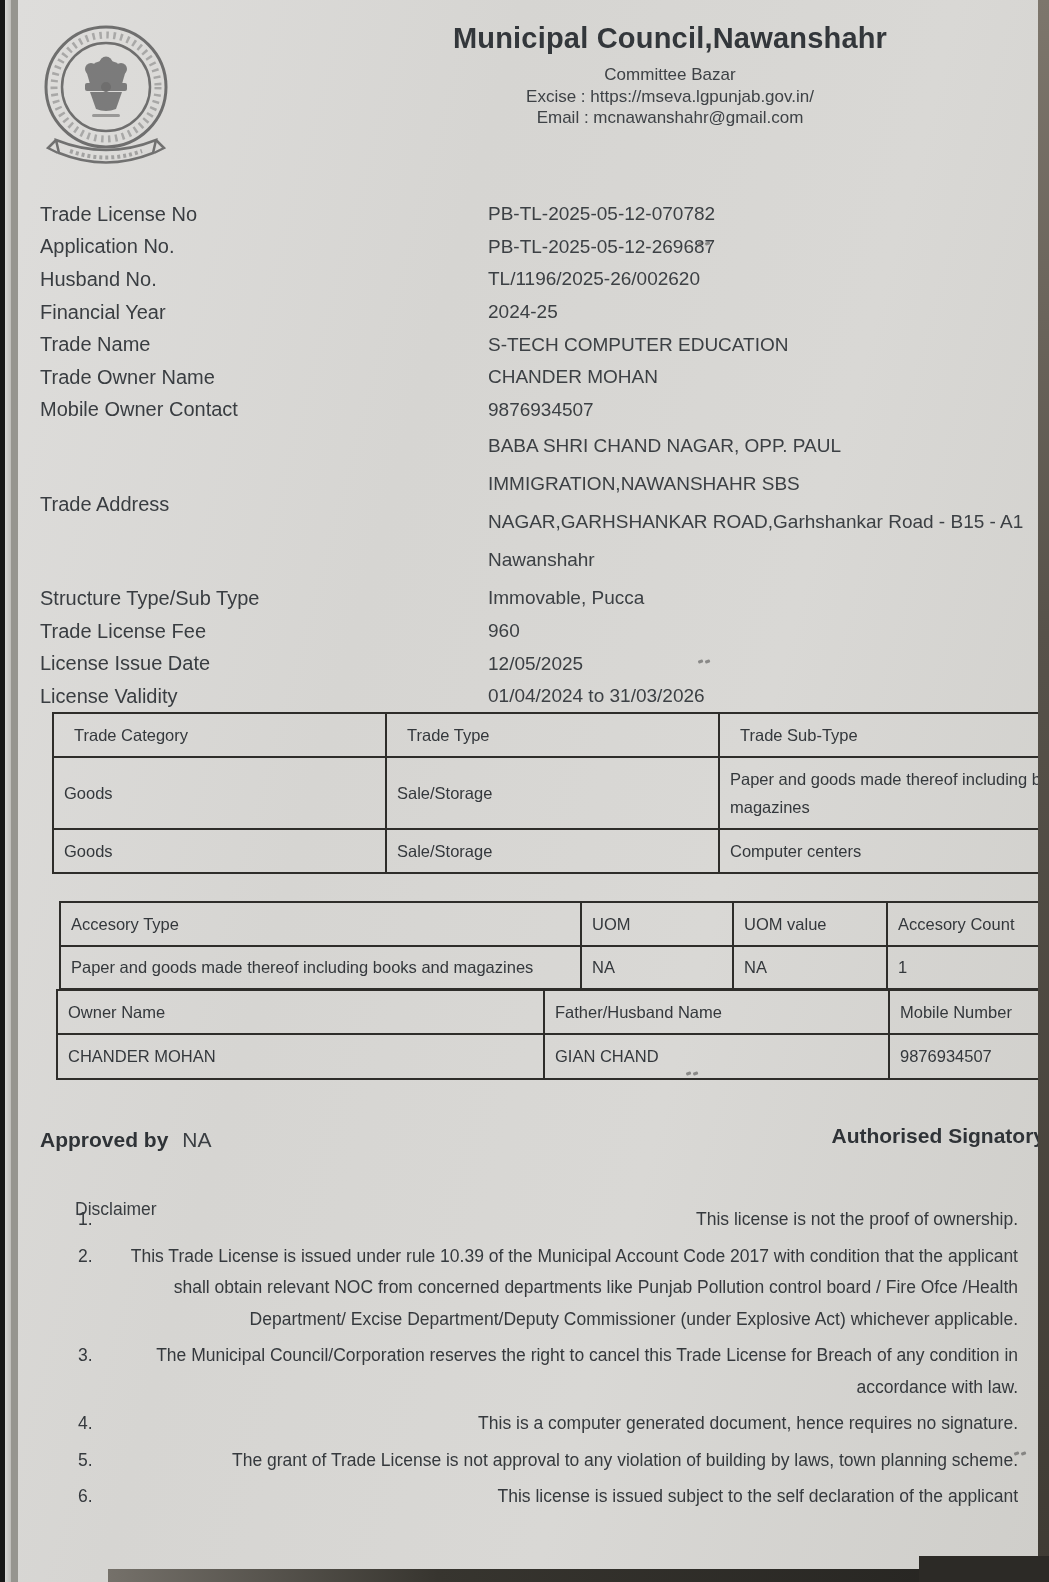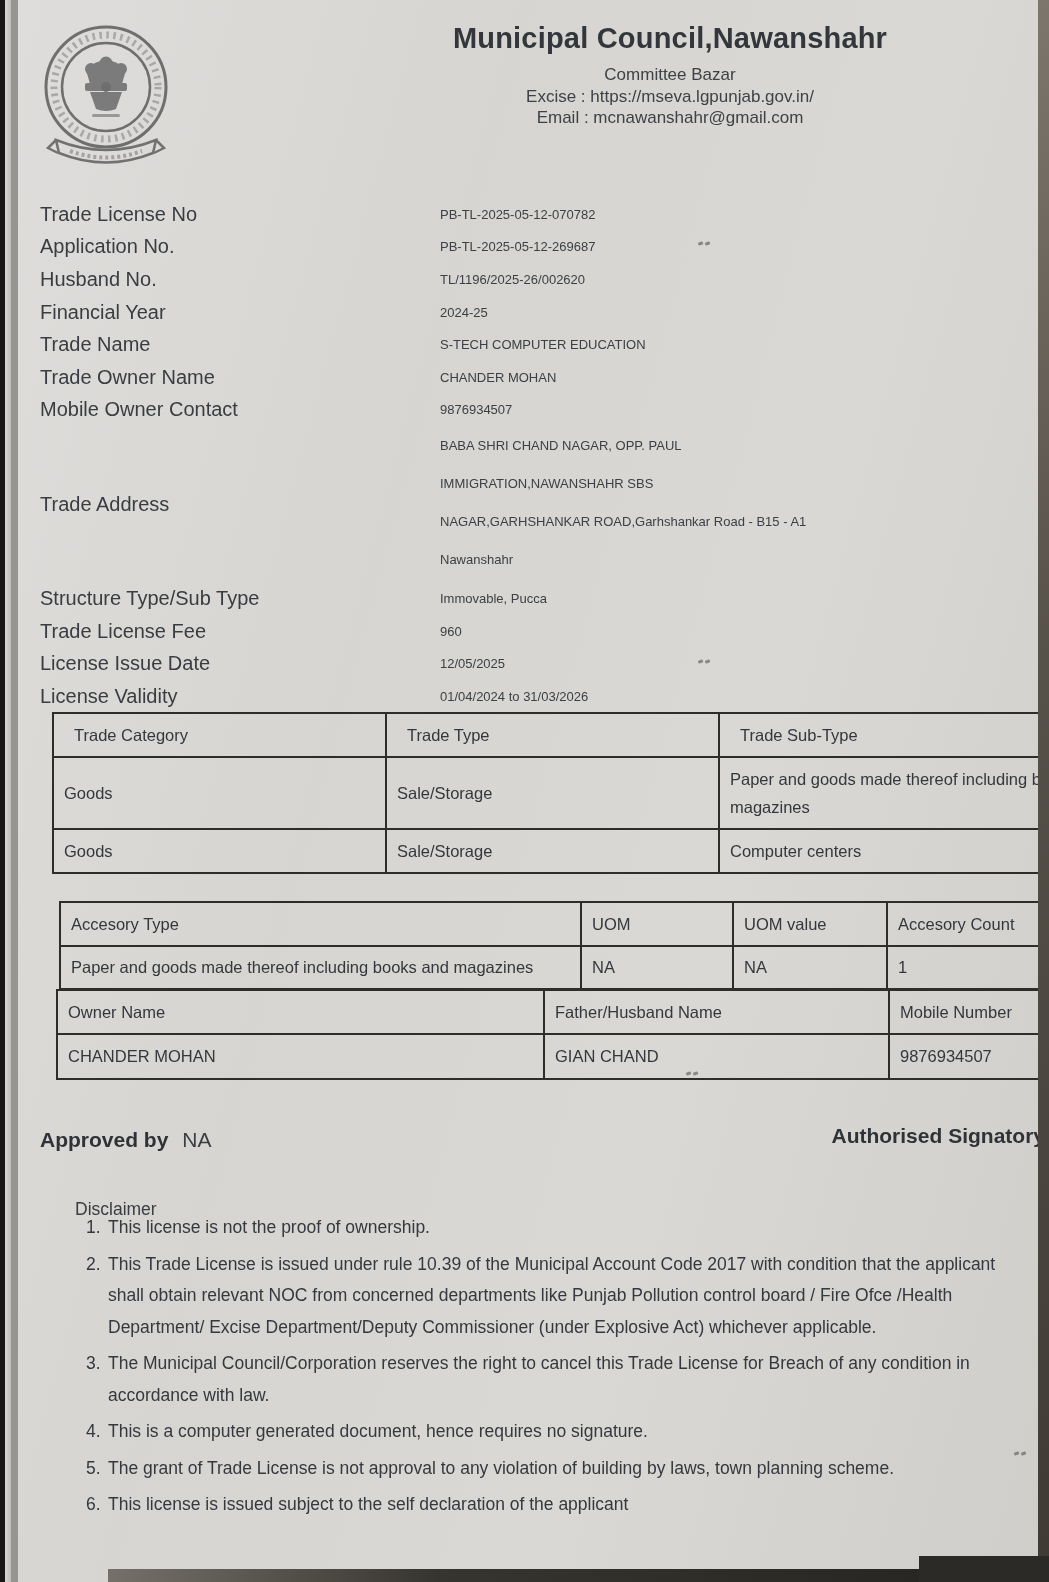--- a/index.html
+++ b/index.html
@@ -30,21 +30,21 @@
   
   .seal{position:absolute;left:40px;top:20px;width:132px;height:158px;filter:blur(.5px);opacity:.85;}
   .hdr{position:absolute;left:380px;top:22px;width:580px;text-align:center;}
   .hdr .title{font-size:29px;font-weight:700;color:#33373b;letter-spacing:.2px;}
   .hdr .sub{font-size:17px;line-height:21.5px;margin-top:9px;color:#3e4246;}
 
   
   .details{position:absolute;left:40px;top:198px;width:1000px;}
   .drow{display:flex;align-items:center;}
   .drow .lbl{width:400px;flex:none;font-size:20px;font-weight:400;color:#393d41;}
-  .drow .val{flex:1;font-size:13px;color:#3c4044;white-space:pre;}
+  .drow .val{flex:1;font-size:19px;color:#3c4044;white-space:pre;margin-left:48px;}
   .h33{height:32.6px;}
   .addr .val{line-height:38px;margin-top:-2px;}
   .addr{height:156px;}
 
   
   table{border-collapse:collapse;position:absolute;table-layout:fixed;}
   td,th{border:2px solid #2e2d2a;font-weight:400;text-align:left;padding:4px 10px;font-size:16.5px;color:#34383c;vertical-align:middle;}
   th{font-weight:500;}
   .t-trade{left:52px;top:712px;width:1086px;}
   .t-trade th{height:34px;padding-left:20px;}
@@ -58,21 +58,21 @@
   .t-own td{height:35px;}
 
   
   .approved{position:absolute;left:40px;top:1128px;font-size:21px;}
   .approved .ab{font-weight:700;color:#2f3337;}
   .approved .na{font-weight:400;margin-left:14px;}
   .signatory{position:absolute;right:4px;top:1124px;font-size:21px;font-weight:700;color:#2f3337;z-index:2;}
 
   
   .disc-title{position:absolute;left:75px;top:1175px;font-size:17.5px;color:#393d41;margin-top:24px;}
-  ol.disc{position:absolute;left:78px;top:1204px;width:940px;margin:8px;padding:0;list-style:none;counter-reset:d;}
+  ol.disc{position:absolute;left:78px;top:1204px;width:940px;margin:0;padding:0;list-style:none;counter-reset:d;text-align:right;}
   ol.disc li{counter-increment:d;position:relative;padding-left:22px;font-size:17.5px;line-height:31.5px;margin-bottom:5px;color:#35393d;}
   ol.disc li::before{content:counter(d) ".";position:absolute;left:0;top:0;}
 
   
   .smudge{position:absolute;width:14px;height:6px;opacity:.55;z-index:2;}
   .smudge i{position:absolute;top:2px;width:5px;height:2.5px;background:#4a4a4a;transform:rotate(-18deg);border-radius:1px;}
   .smudge i + i{left:7px;}
   .sm1{left:698px;top:240px;}
   .sm2{left:698px;top:658px;}
   .sm3{left:686px;top:1070px;}

